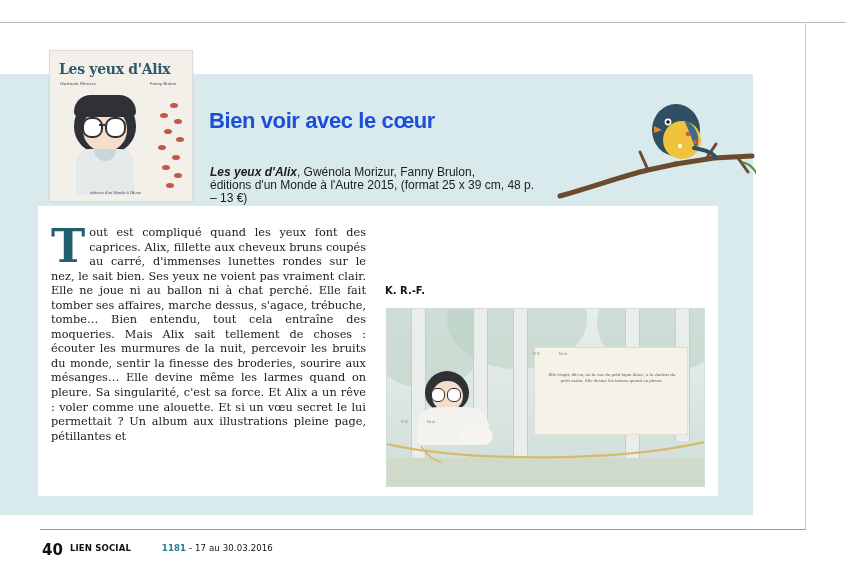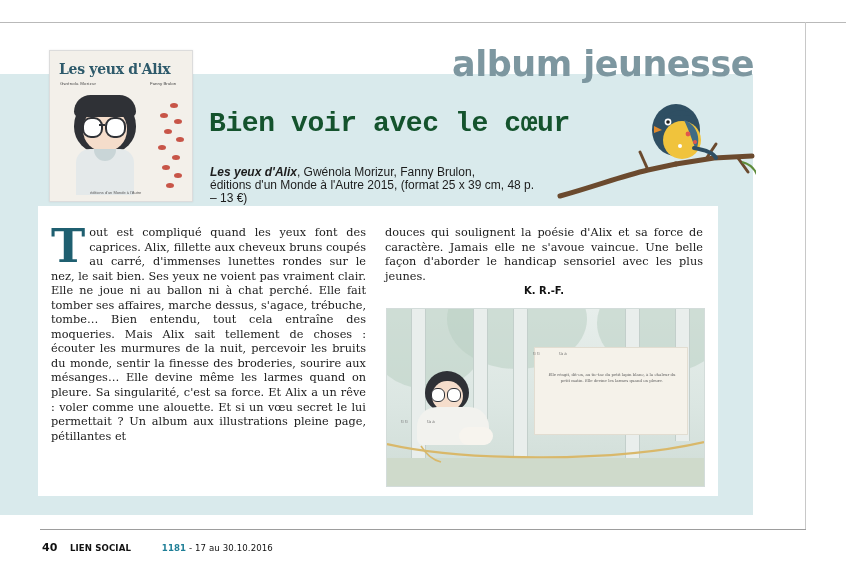--- a/index.html
+++ b/index.html
@@ -211,24 +211,24 @@
     background: #c0392b;
     border-radius: 4px / 2.5px;
     opacity: 0.85;
   }
 
   
   .headline {
     position: absolute;
     left: 209px;
     top: 108px;
-    font-family: Liberation Mono, monospace;
-    font-weight: bold;
-    font-size: 28px;
-    color: #14532d;
+    font-family: Liberation Sans, sans-serif;
+    font-weight: bold;
+    font-size: 22px;
+    color: #1d4ed8;
     letter-spacing: -0.4px;
   }
 
   
   .credits {
     position: absolute;
     left: 210px;
     top: 166px;
     width: 330px;
     font-size: 12px;
@@ -273,21 +273,21 @@
     font-size: 46px;
     line-height: 36px;
     color: #1f5f70;
     margin: 2px 4px 0 0;
   }
   .byline {
     position: absolute;
     left: 385px;
     top: 285px;
     width: 318px;
-    text-align: center;
+    text-align: left;
     font-family: "DejaVu Sans", sans-serif;
     font-weight: bold;
     font-size: 10px;
     color: #111;
   }
 
   
   .photo {
     position: absolute;
     left: 386px;
@@ -408,21 +408,21 @@
     height: 26px;
   }
 
   
   .folio {
     position: absolute;
     left: 42px;
     top: 541px;
     font-family: "DejaVu Sans", sans-serif;
     font-weight: bold;
-    font-size: 11px;
+    font-size: 15px;
     color: #111;
   }
   .footer-text {
     position: absolute;
     left: 70px;
     top: 543px;
     font-family: "DejaVu Sans", sans-serif;
     font-size: 8.6px;
     color: #111;
     letter-spacing: 0.1px;
@@ -433,21 +433,20 @@
 </head>
 <body>
 
 <div id="page">
 
   <div class="rule-top"></div>
   <div class="rule-right"></div>
   <div class="band"></div>
   <div class="white-panel"></div>
 
-  <div class="section-title">album jeunesse</div>
 
   <div class="cover">
     <div class="cover-bg"></div>
     <div class="branch-red">
       <div class="leaf" style="left:26px; top:4px;"></div>
       <div class="leaf" style="left:16px; top:14px;"></div>
       <div class="leaf" style="left:30px; top:20px;"></div>
       <div class="leaf" style="left:20px; top:30px;"></div>
       <div class="leaf" style="left:32px; top:38px;"></div>
       <div class="leaf" style="left:14px; top:46px;"></div>
@@ -496,21 +495,20 @@
       <circle cx="139" cy="42" r="2" fill="#e2574c"></circle>
       <circle cx="124" cy="46" r="2" fill="#ffffff"></circle>
       <path d="M138 48 C150 50 158 54 160 58" stroke="#2f4f63" stroke-width="4" fill="none" stroke-linecap="round"></path>
     </svg>
   </div>
 
   <div class="col col-left">
     <span class="dropcap">T</span><span>out est compliqué quand les yeux font des caprices. Alix, fillette aux cheveux bruns coupés au carré, d'immenses lunettes rondes sur le nez, le sait bien. Ses yeux ne voient pas vraiment clair. Elle ne joue ni au ballon ni à chat perché. Elle fait tomber ses affaires, marche dessus, s'agace, trébuche, tombe… Bien entendu, tout cela entraîne des moqueries. Mais Alix sait tellement de choses : écouter les murmures de la nuit, percevoir les bruits du monde, sentir la finesse des broderies, sourire aux mésanges… Elle devine même les larmes quand on pleure. Sa singularité, c'est sa force. Et Alix a un rêve : voler comme une alouette. Et si un vœu secret le lui permettait ? Un album aux illustrations pleine page, pétillantes et</span>
   </div>
 
-  <div class="col col-right">douces qui soulignent la poésie d'Alix et sa force de caractère. Jamais elle ne s'avoue vaincue. Une belle façon d'aborder le handicap sensoriel avec les plus jeunes.</div>
 
   <div class="byline">K. R.-F.</div>
 
   <div class="photo">
     <div class="photo-sky"></div>
     <div class="foliage" style="left:-20px; top:-30px; width:120px; height:110px;"></div>
     <div class="foliage" style="left:60px; top:-40px; width:140px; height:100px;"></div>
     <div class="foliage" style="left:210px; top:-36px; width:130px; height:100px;"></div>
     <div class="trunk" style="left:24px;"></div>
     <div class="trunk" style="left:86px; height:120px;"></div>
@@ -539,16 +537,16 @@
       <path d="M0 6 C80 24 230 24 317 4" stroke="#d9b86a" stroke-width="2.2" fill="none"></path>
       <path d="M34 8 C40 18 46 22 54 24" stroke="#d9b86a" stroke-width="1.6" fill="none"></path>
     </svg>
   </div>
 
   <div class="rule-bottom"></div>
   <div class="folio">40</div>
   <div class="footer-text">
     <span class="mag">LIEN SOCIAL</span>
     <span class="issue">1181</span>
-    <span>- 17 au 30.10.2016</span>
+    <span>- 17 au 30.03.2016</span>
   </div>
 
 </div>
 
 </body></html>

